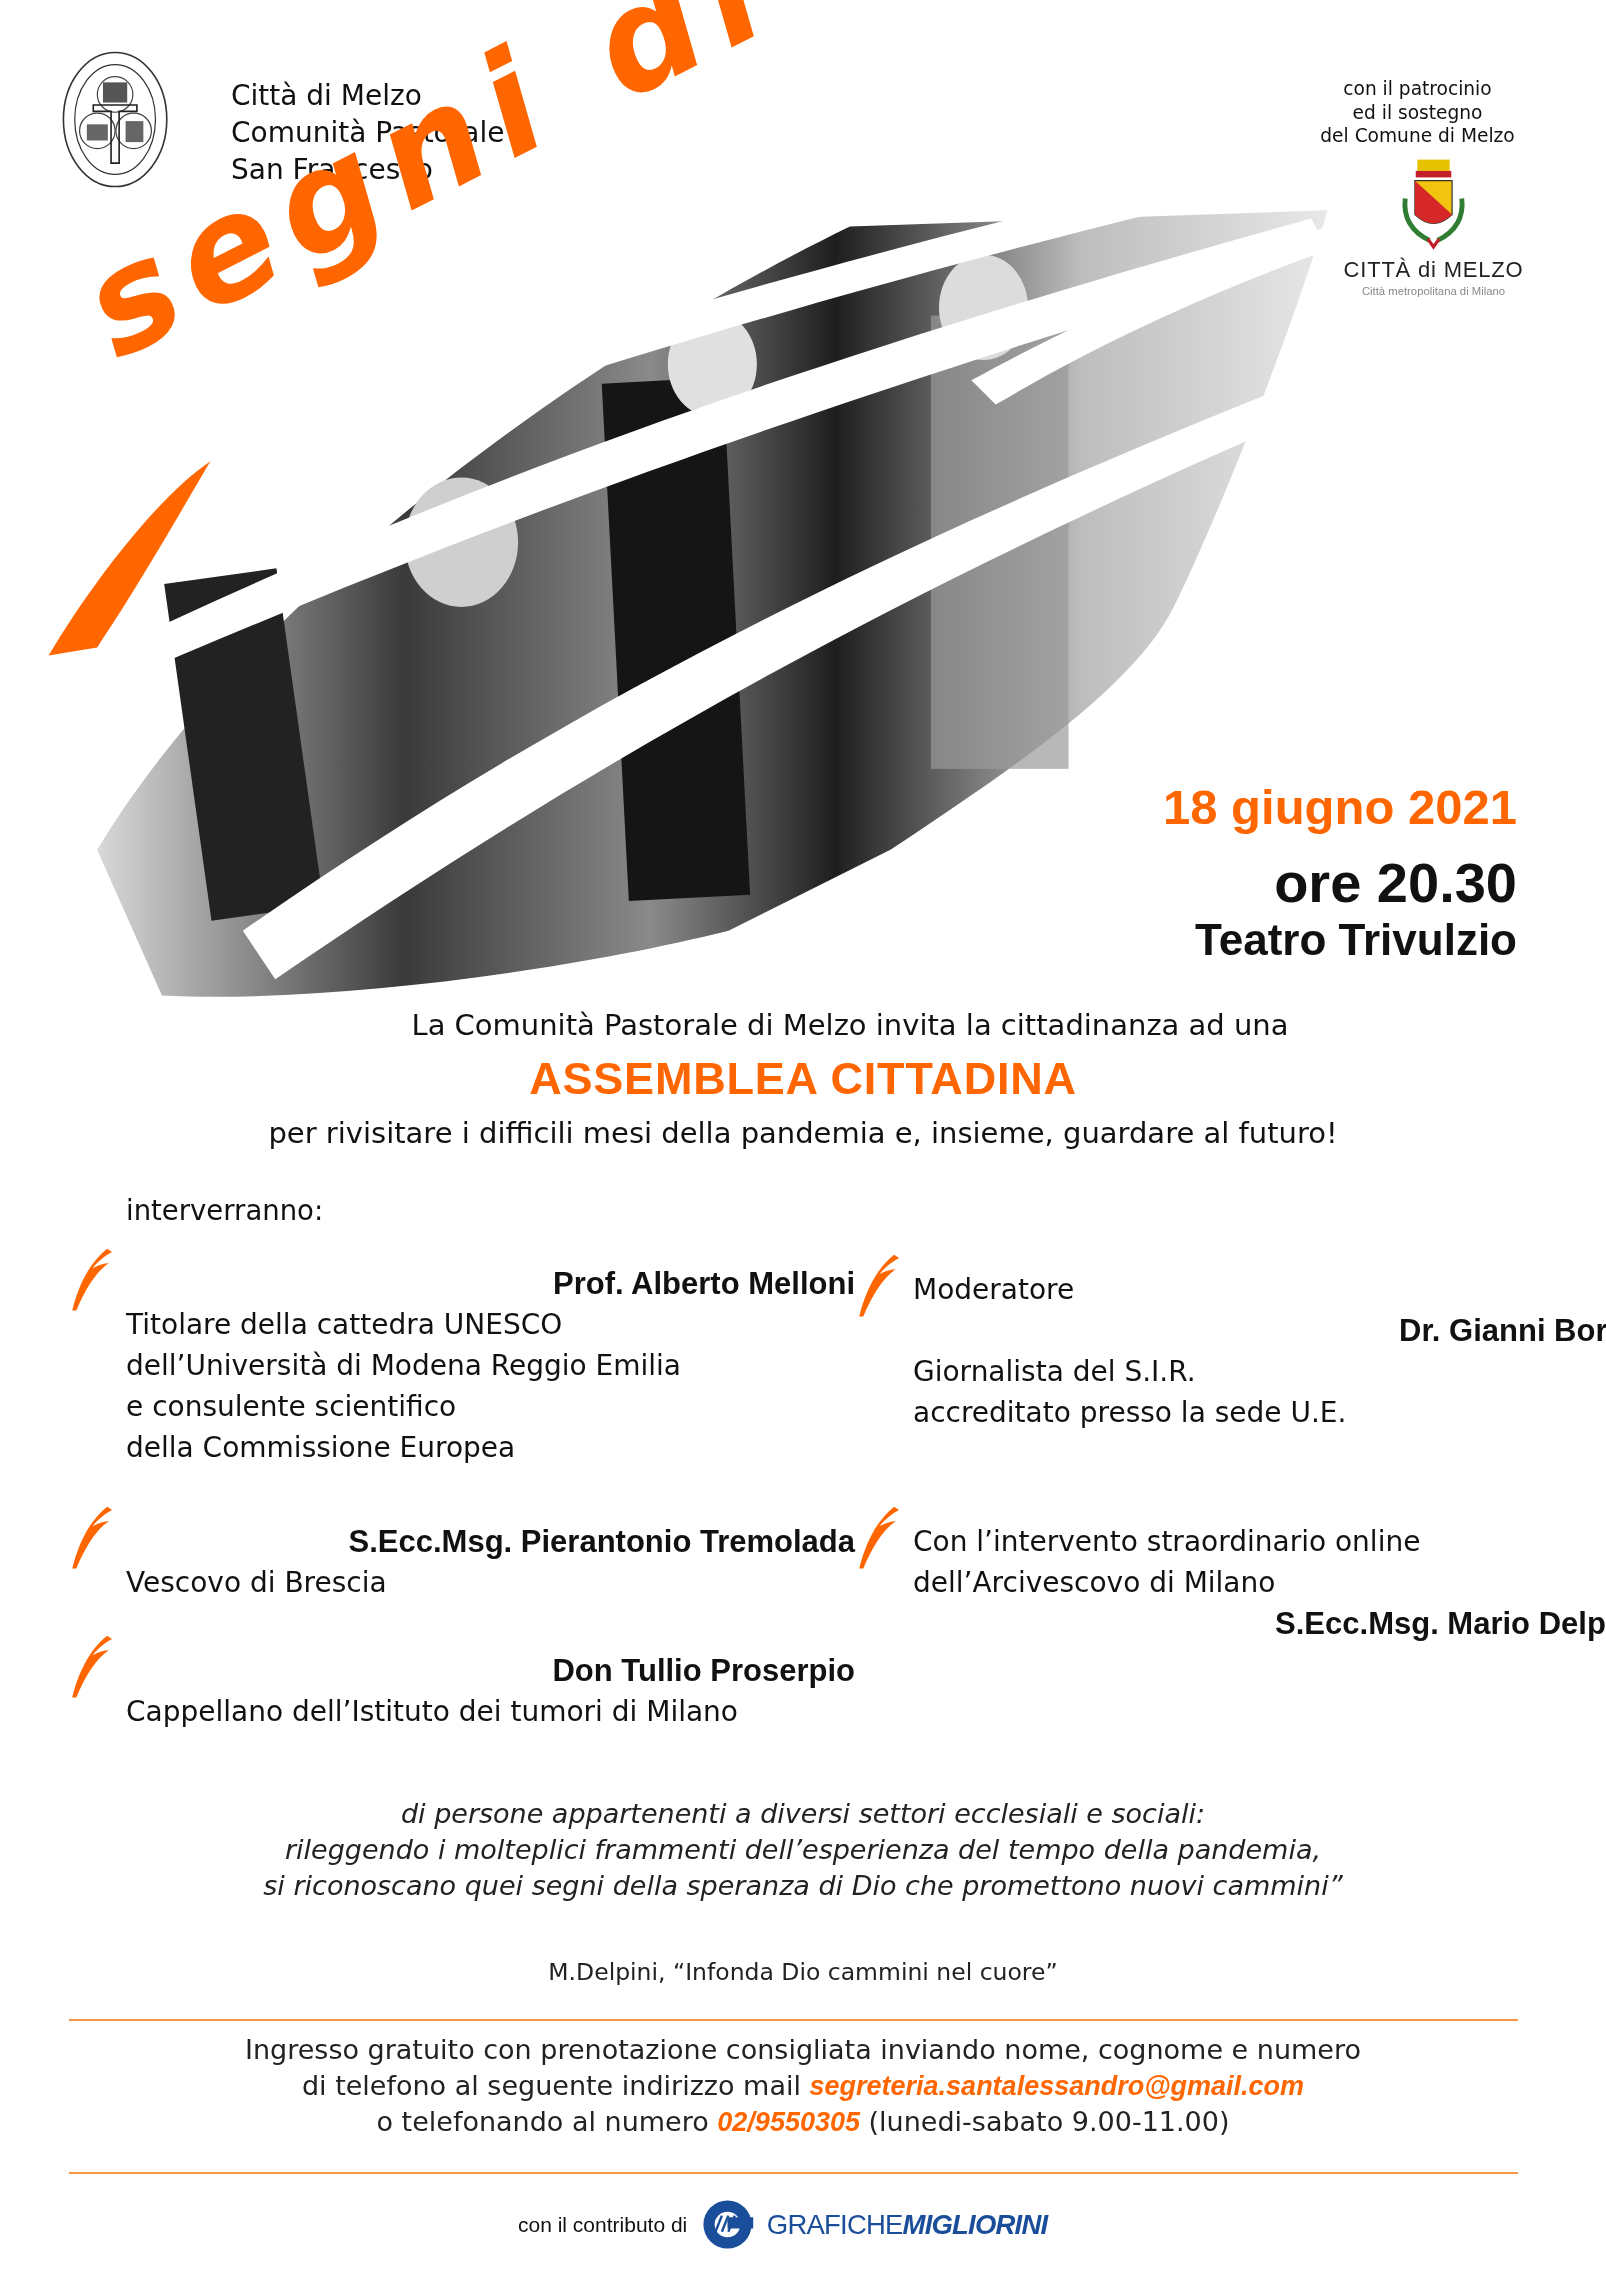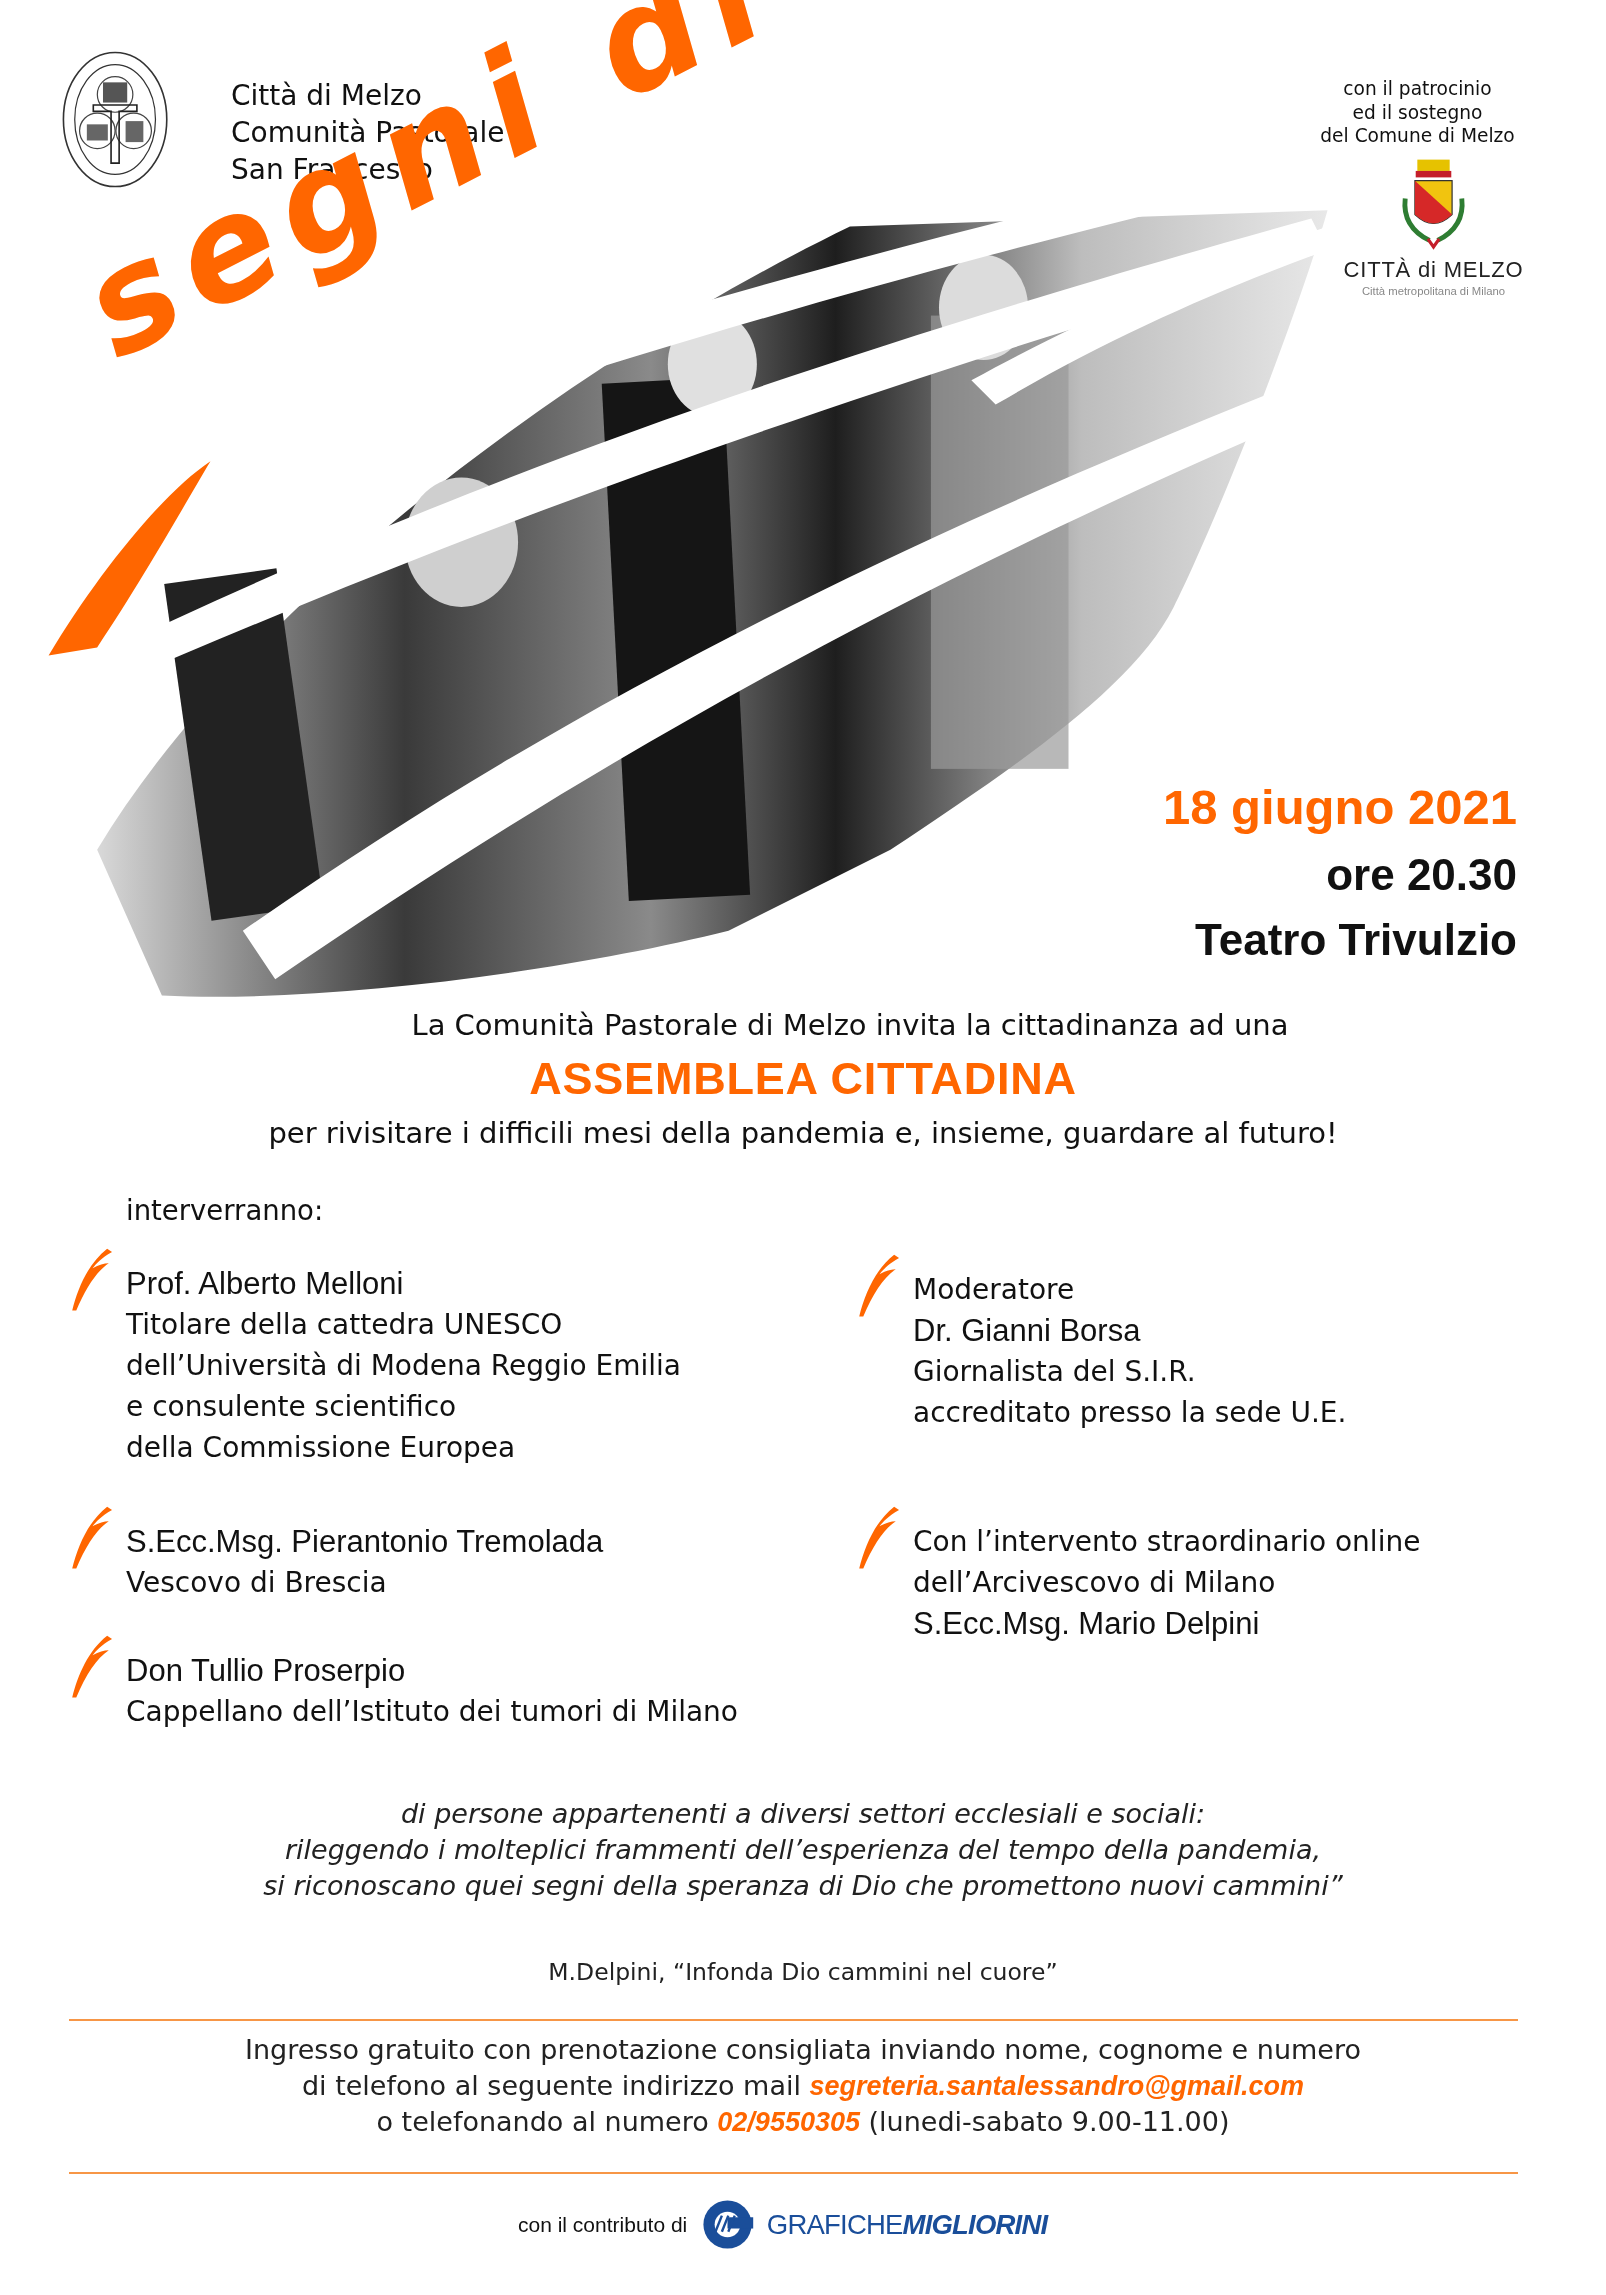--- a/index.html
+++ b/index.html
@@ -18,33 +18,33 @@
   .city-sub { left:1312px; top:285px; width:243px; text-align:center; font-family:"Liberation Sans", sans-serif; font-size:11.3px; color:#888; }
 
   
   .hero { left:0; top:121px; width:1606px; height:891px; }
   .title { left:57px; top:243px; transform:rotate(-27deg); transform-origin:left top;
            font-family:"DejaVu Sans", sans-serif; font-style:italic; font-weight:bold;
            color:#ff6600; font-size:142px; letter-spacing:14.6px; white-space:nowrap; }
 
   
   .event-date { right:89px; top:779px; font-size:49px; font-weight:bold; color:#ff6600; font-family:"Liberation Sans", sans-serif; text-align:right;}
-  .event-time { right:89px; top:850px; font-size:44px; font-weight:bold; color:#111; font-family:"Liberation Sans", sans-serif; text-align:center;}
+  .event-time { right:89px; top:850px; font-size:56px; font-weight:bold; color:#111; font-family:"Liberation Sans", sans-serif; text-align:center;}
   .event-venue { right:89px; top:915px; font-size:44px; font-weight:bold; color:#111; font-family:"Liberation Sans", sans-serif; text-align:right;}
 
   .center { left:0; width:1606px; text-align:center; }
   .intro { top:1008px; font-size:29px;padding-left:47px; }
   .assembly { top:1053px; font-size:45px; font-weight:bold; color:#ff6600; font-family:"Liberation Sans", sans-serif; letter-spacing:0.8px;}
   .purpose { top:1116px; font-size:29px; }
   .speakers-label { left:126px; top:1194px; font-size:27.5px; }
 
   .speaker { width:729px; }
   .speaker .brush { position:absolute; left:-58px; top:-16px; width:45px; height:65px; }
   .sp-line { font-size:28px; line-height:41px; }
-  .sp-name { font-weight:normal; font-family:"Liberation Sans", sans-serif; font-size:31px; line-height:41px; }
+  .sp-name { font-weight:bold; font-family:"Liberation Sans", sans-serif; font-size:31px; line-height:41px;text-align:right; }
 
   .quote { top:1796px; font-style:italic; font-size:27px; line-height:36px; color:#222; }
   .quote-source { top:1958px; font-size:23.5px; color:#222; }
 
   .rule { left:69px; width:1449px; height:2.4px; background:#f79646; }
   .info { top:2032px; font-size:27px; line-height:36px; color:#222; }
   .accent { color:#ff6600; font-weight:bold; font-style:italic; font-family:"Liberation Sans", sans-serif; }
 
   .sponsor { left:518px; top:2196px; height:57px; display:flex; align-items:center; gap:11.3px; }
   .sponsor-label { font-size:21px; font-family:"Liberation Sans", sans-serif; color:#111; }

